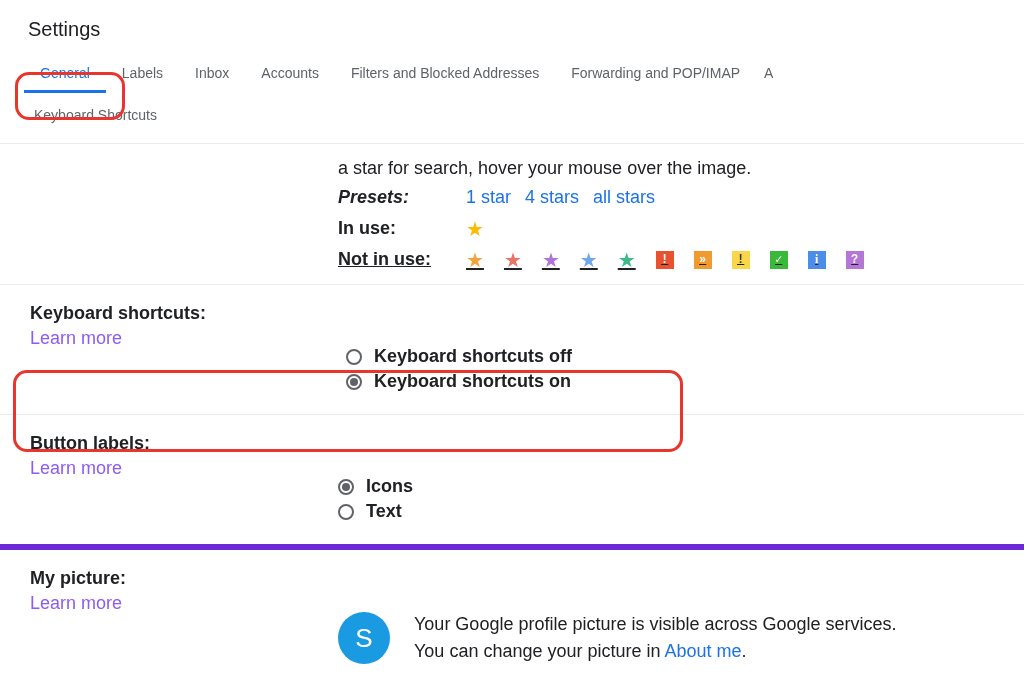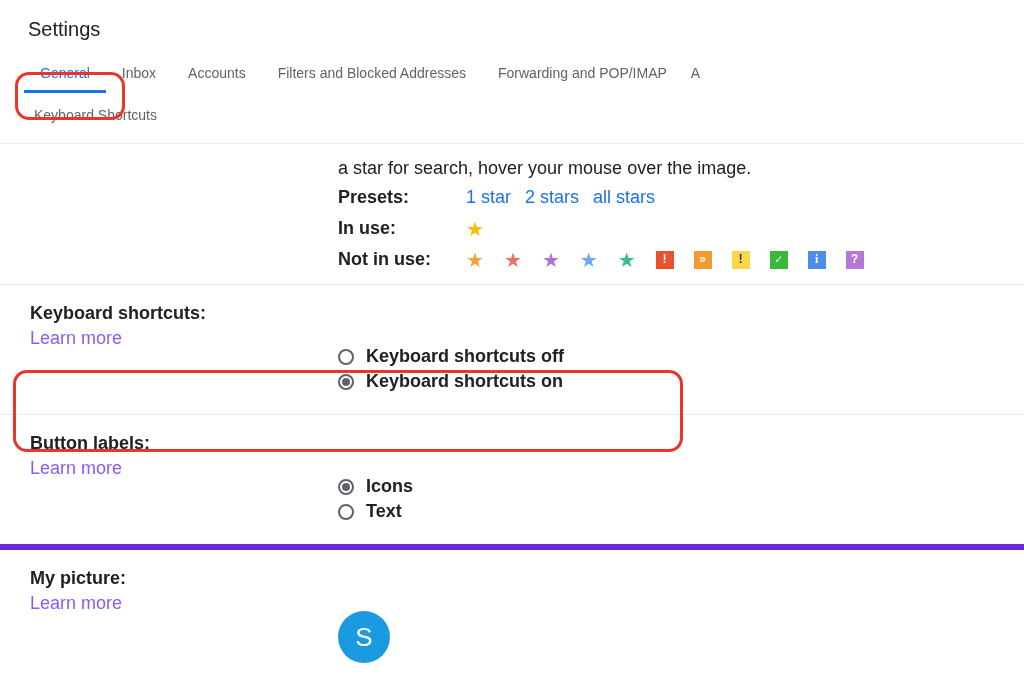--- a/index.html
+++ b/index.html
@@ -65,21 +65,21 @@
   }
   .row-left .learn-more{
     display:block;
     font-weight:400;
     color:#8b5cf6;
     margin-top:4px;
     cursor:pointer;
   }
   .row-right { flex:1;margin-top:43px; }
   .presets-line { margin-top:8px; display:flex; align-items:center; }
-  .presets-label { font-weight:700; width:128px; }
+  .presets-label { font-weight:700; width:128px;font-style:italic; }
   .preset-link { color:#1a73e8; margin-right:14px; cursor:pointer; }
   .inuse-label{ font-weight:700; width:128px; }
   .star-row{ display:flex; margin-top:10px; }
   .star-row .glyphs { display:flex; gap:20px; align-items:center; }
   .star { font-size:20px; line-height:1; }
   .sq {
     width:18px; height:18px; display:flex; align-items:center;
     justify-content:center; font-size:12px; font-weight:700;
     font-family: "Courier New", monospace;
   }
@@ -103,20 +103,21 @@
   .stars-partial{padding-top:14px;}
 </style>
 </head>
 <body>
 
 <div class="page-title">Settings</div>
 
 <div class="tab-bar-wrap">
   <div class="tab-bar">
     <span class="tab active">General</span>
+    <span class="tab">Labels</span>
     <span class="tab">Inbox</span>
     <span class="tab">Accounts</span>
     <span class="tab">Filters and Blocked Addresses</span>
     <span class="tab">Forwarding and POP/IMAP</span>
     <span class="tab" style="padding-left:8px;padding-right:0;">A</span>
     <div class="tab-row2">
       <span class="tab">Keyboard Shortcuts</span>
     </div>
   </div>
 </div>
@@ -124,49 +125,49 @@
 <div class="annot-box" style="left:15px; top:72px; width:110px; height:48px;"></div>
 <div class="annot-box" style="left:13px; top:370px; width:670px; height:82px;"></div>
 
 <div class="content">
 
   <div class="stars-partial" style="padding-left:308px;">
     <div style="color:#202124;">a star for search, hover your mouse over the image.</div>
     <div class="presets-line">
       <span class="presets-label">Presets:</span>
       <span class="preset-link">1 star</span>
-      <span class="preset-link">2 stars</span>
+      <span class="preset-link">4 stars</span>
       <span class="preset-link">all stars</span>
     </div>
     <div class="star-row">
       <span class="inuse-label">In use:</span>
       <div class="glyphs">
         <span class="star" style="color:#fbbc04;">★</span>
       </div>
     </div>
-    <div class="star-row" style="margin-bottom:14px;">
+    <div class="star-row" style="margin-bottom:14px;text-decoration:underline;">
       <span class="inuse-label">Not in use:</span>
       <div class="glyphs">
         <span class="star" style="color:#f4a23c;">★</span>
         <span class="star" style="color:#ea7267;">★</span>
         <span class="star" style="color:#b074d8;">★</span>
         <span class="star" style="color:#6fa8ee;">★</span>
         <span class="star" style="color:#3dbb86;">★</span>
         <span class="sq" style="background:#e8522e;color:#fff;">!</span>
         <span class="sq" style="background:#f29a2e;color:#fff;">»</span>
         <span class="sq" style="background:#f9d749;color:#333;">!</span>
         <span class="sq" style="background:#3ab83a;color:#fff;">✓</span>
         <span class="sq" style="background:#4b8de8;color:#fff;font-family:serif;">i</span>
         <span class="sq" style="background:#b576d8;color:#fff;">?</span>
       </div>
     </div>
   </div>
   <div style="border-bottom:1px solid #ebebeb; margin-left:-30px;"></div>
 
-  <div class="row" style="border-bottom:1px solid #ebebeb; margin-left:-30px; padding-left:30px;">
+  <div class="row" style="border-bottom:1px solid #ebebeb; margin-left:-30px; padding-left:30px;gap:8px;">
     <div class="row-left">
       <span>Keyboard shortcuts:</span>
       <span class="learn-more">Learn more</span>
     </div>
     <div class="row-right">
       <div class="radio-line">
         <span class="radio"></span>
         <span class="radio-label">Keyboard shortcuts off</span>
       </div>
       <div class="radio-line">
@@ -193,16 +194,20 @@
     </div>
   </div>
 
   <div class="row" style="border-bottom:none; margin-left:-30px; padding-left:30px;">
     <div class="row-left">
       <span>My picture:</span>
       <span class="learn-more">Learn more</span>
     </div>
     <div class="row-right" style="display:flex;align-items:center;">
       <div class="avatar">S</div>
+      <div class="pic-text">
+        <span>Your Google profile picture is visible across Google services.</span><br>
+        <span>You can change your picture in </span><span class="abt">About me</span><span>.</span>
+      </div>
     </div>
   </div>
 
 </div>
 
 </body></html>

